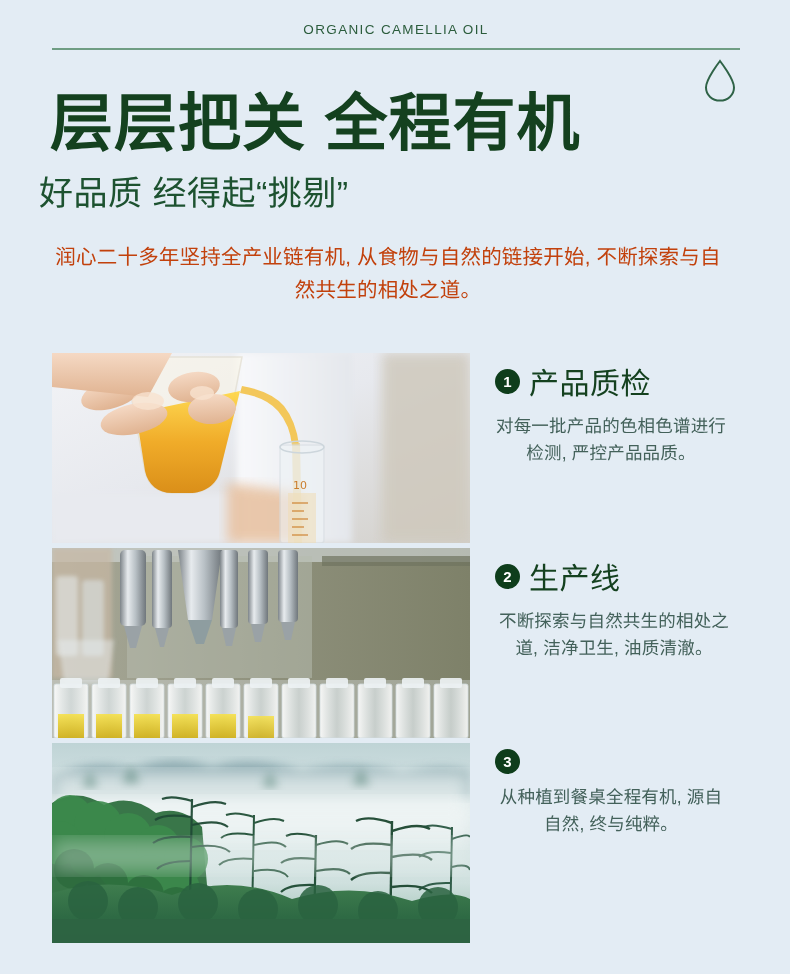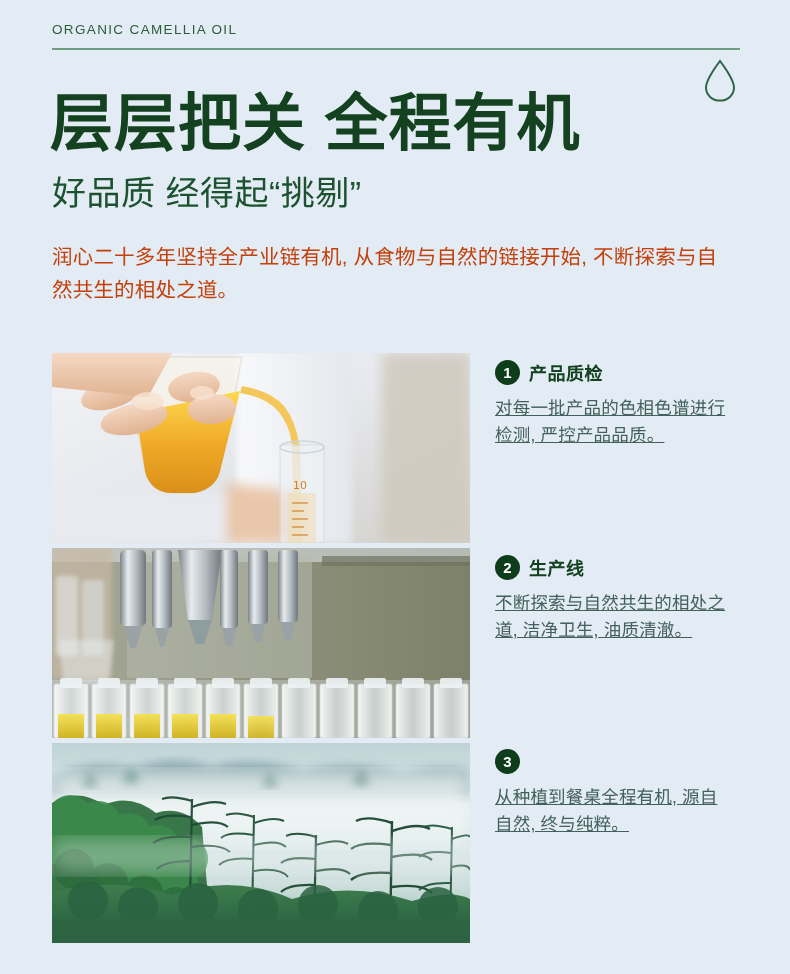--- a/index.html
+++ b/index.html
@@ -13,20 +13,21 @@
     font-family: "Liberation Sans", "DejaVu Sans", sans-serif;
     overflow: hidden;
     position: relative;
   }
 
   .page {
     position: relative;
     width: 790px;
     height: 974px;
     background: #e3ecf4;
+    text-align: center;
   }
 
   
   .header {
     position: absolute;
     left: 52px;
     top: 22px;
     right: 50px;
     height: 30px;
   }
@@ -63,21 +64,21 @@
     font-size: 63px;
     line-height: 70px;
     font-weight: 700;
     color: #14411f;
     letter-spacing: 1px;
     white-space: nowrap;
     font-family: "Liberation Sans", "DejaVu Sans", sans-serif;
   }
   .title-sub {
     position: absolute;
-    left: 52px;
+    left: 39px;
     top: 172px;
     font-size: 34px;
     line-height: 42px;
     font-weight: 400;
     color: #1d5230;
     letter-spacing: 0.5px;
     white-space: nowrap;
   }
   .intro {
     position: absolute;
@@ -142,33 +143,32 @@
     font-size: 15px;
     font-weight: 700;
     display: flex;
     align-items: center;
     justify-content: center;
     flex: 0 0 auto;
     line-height: 1;
     font-family: "Liberation Sans", "DejaVu Sans", sans-serif;
   }
   .feature-title {
-    font-size: 18px;
-    font-weight: 700;
+    font-size: 30px;
+    font-weight: 400;
     color: #14411f;
     letter-spacing: 0.5px;
     white-space: nowrap;
   }
   .feature-desc {
     font-size: 17.5px;
     line-height: 27px;
     color: #43615a;
     letter-spacing: 0.2px;
     width: 232px;
-    text-decoration: underline;
   }
   .feature-desc.wide { width: 238px; }
 </style>
 </head>
 <body>
 
 <div class="page">
 
   <div class="header">
     <div class="eyebrow">ORGANIC CAMELLIA OIL</div>

